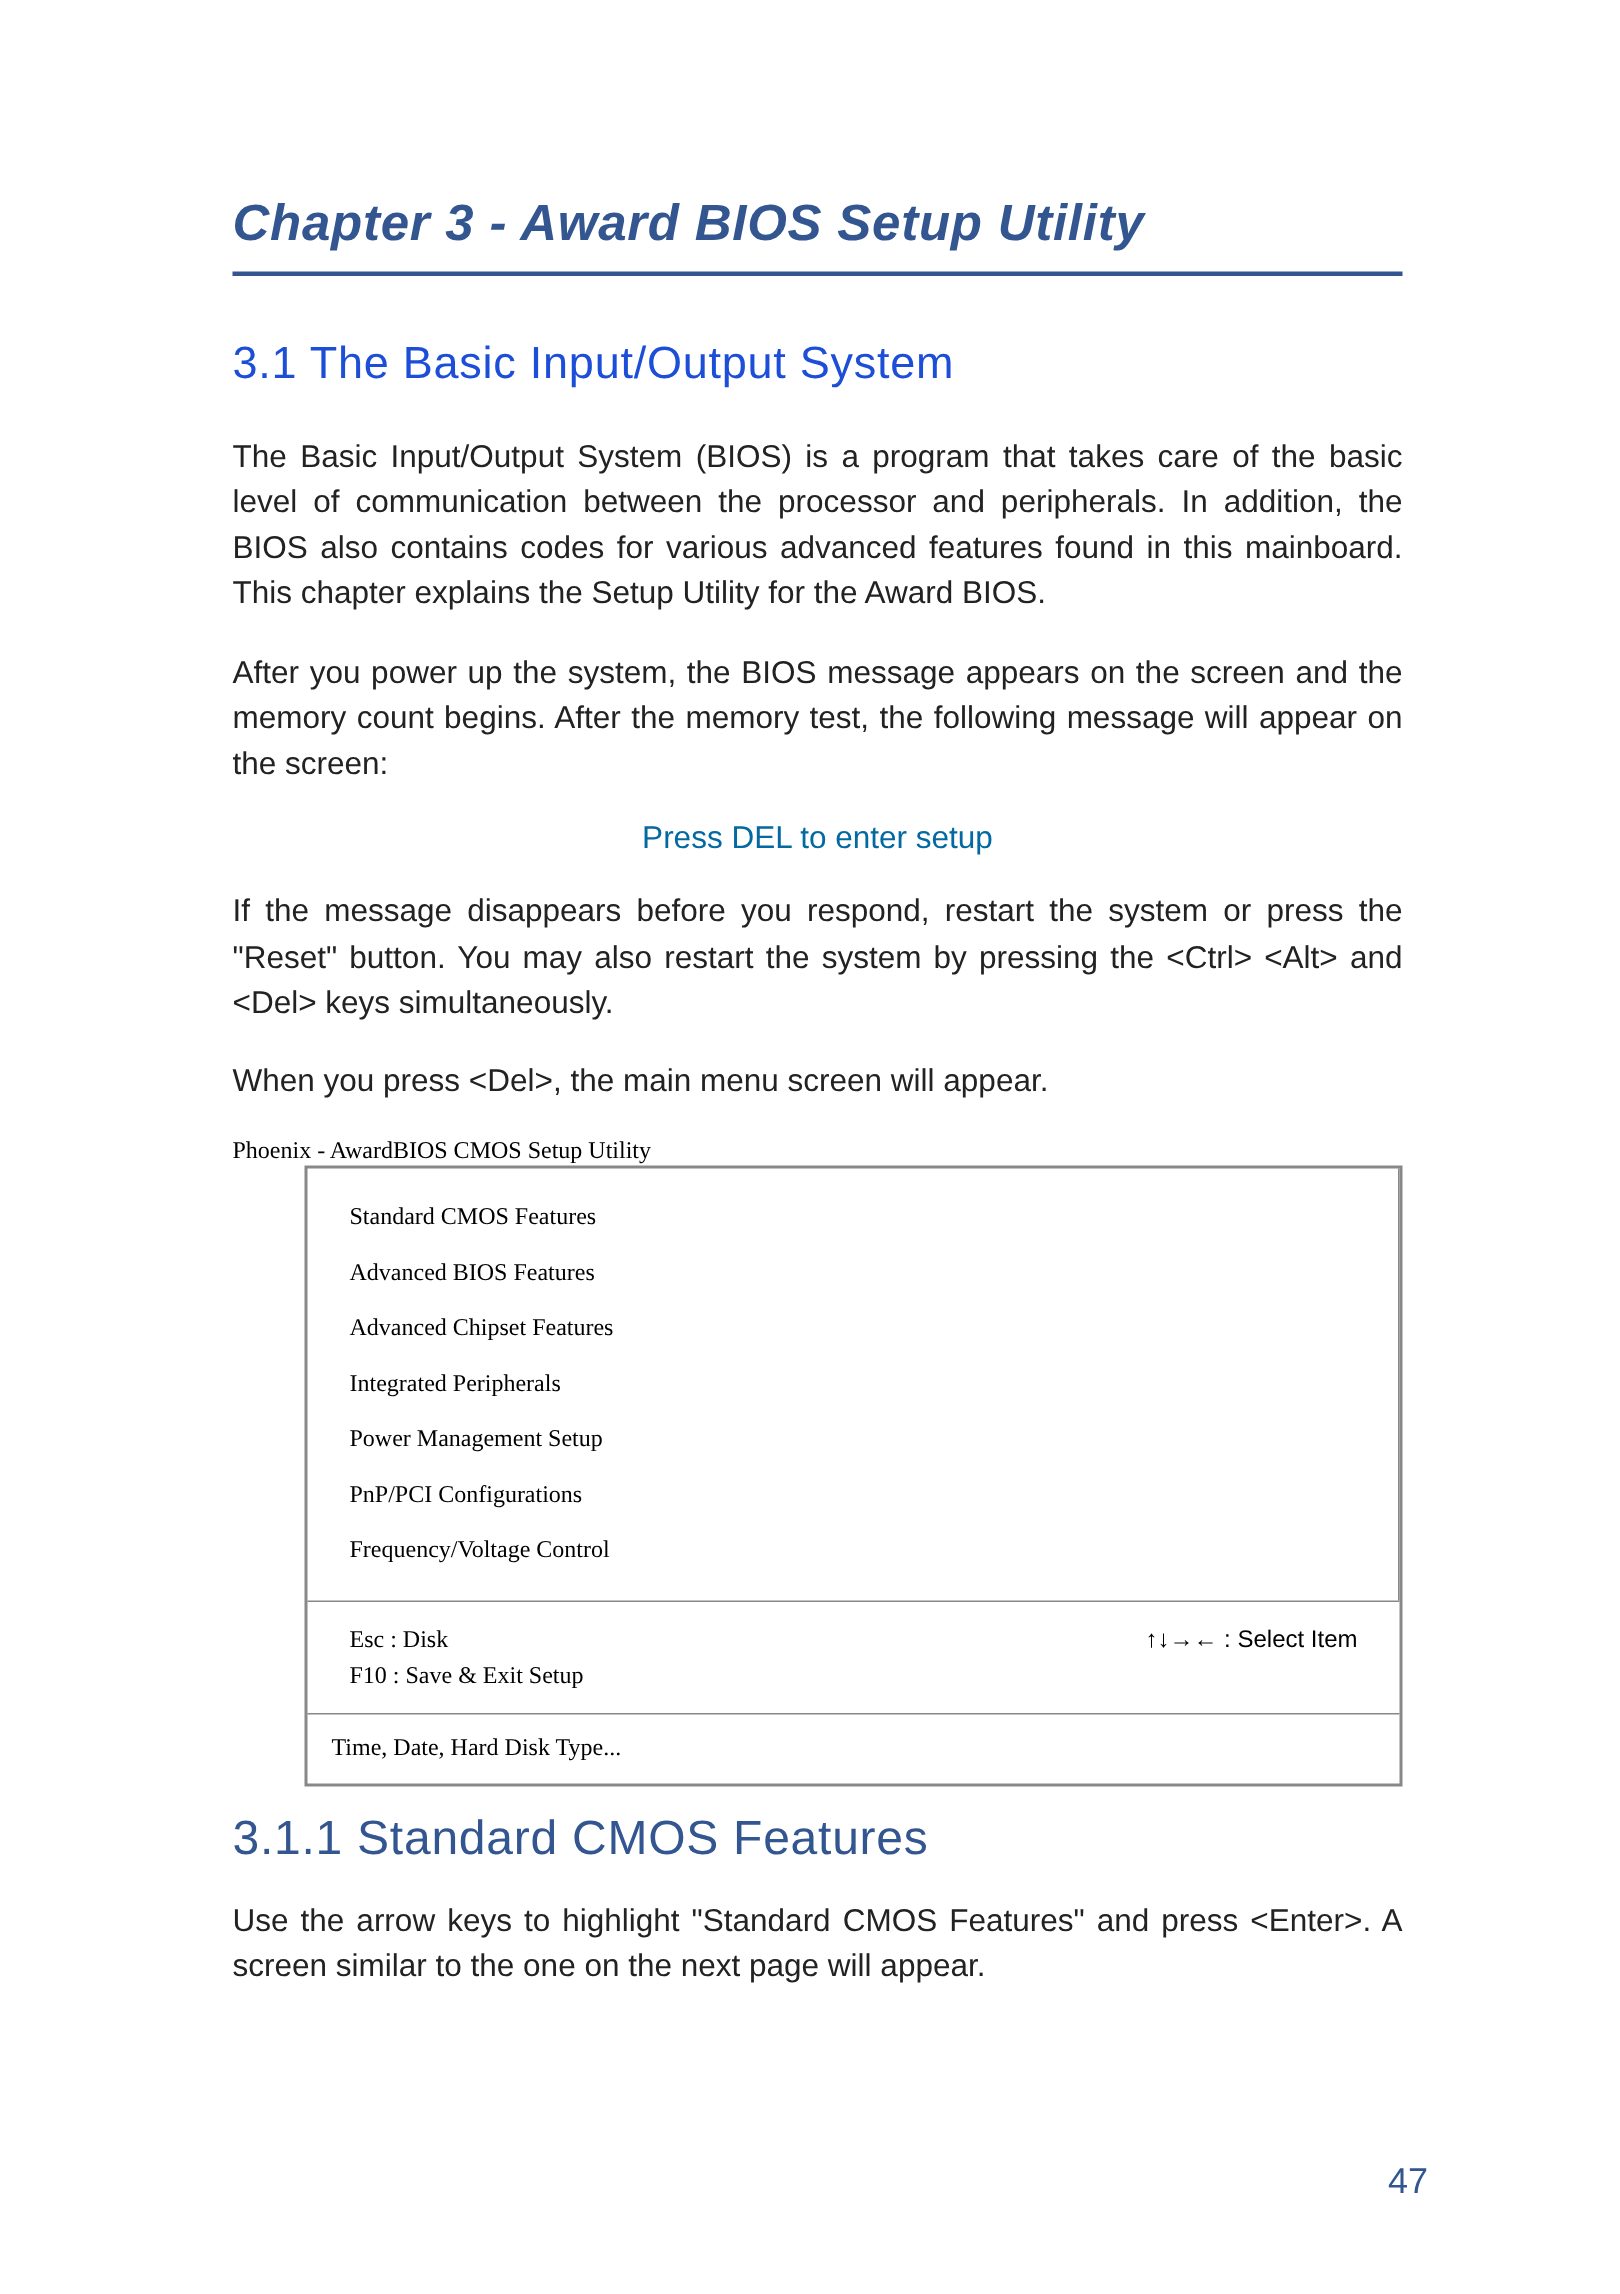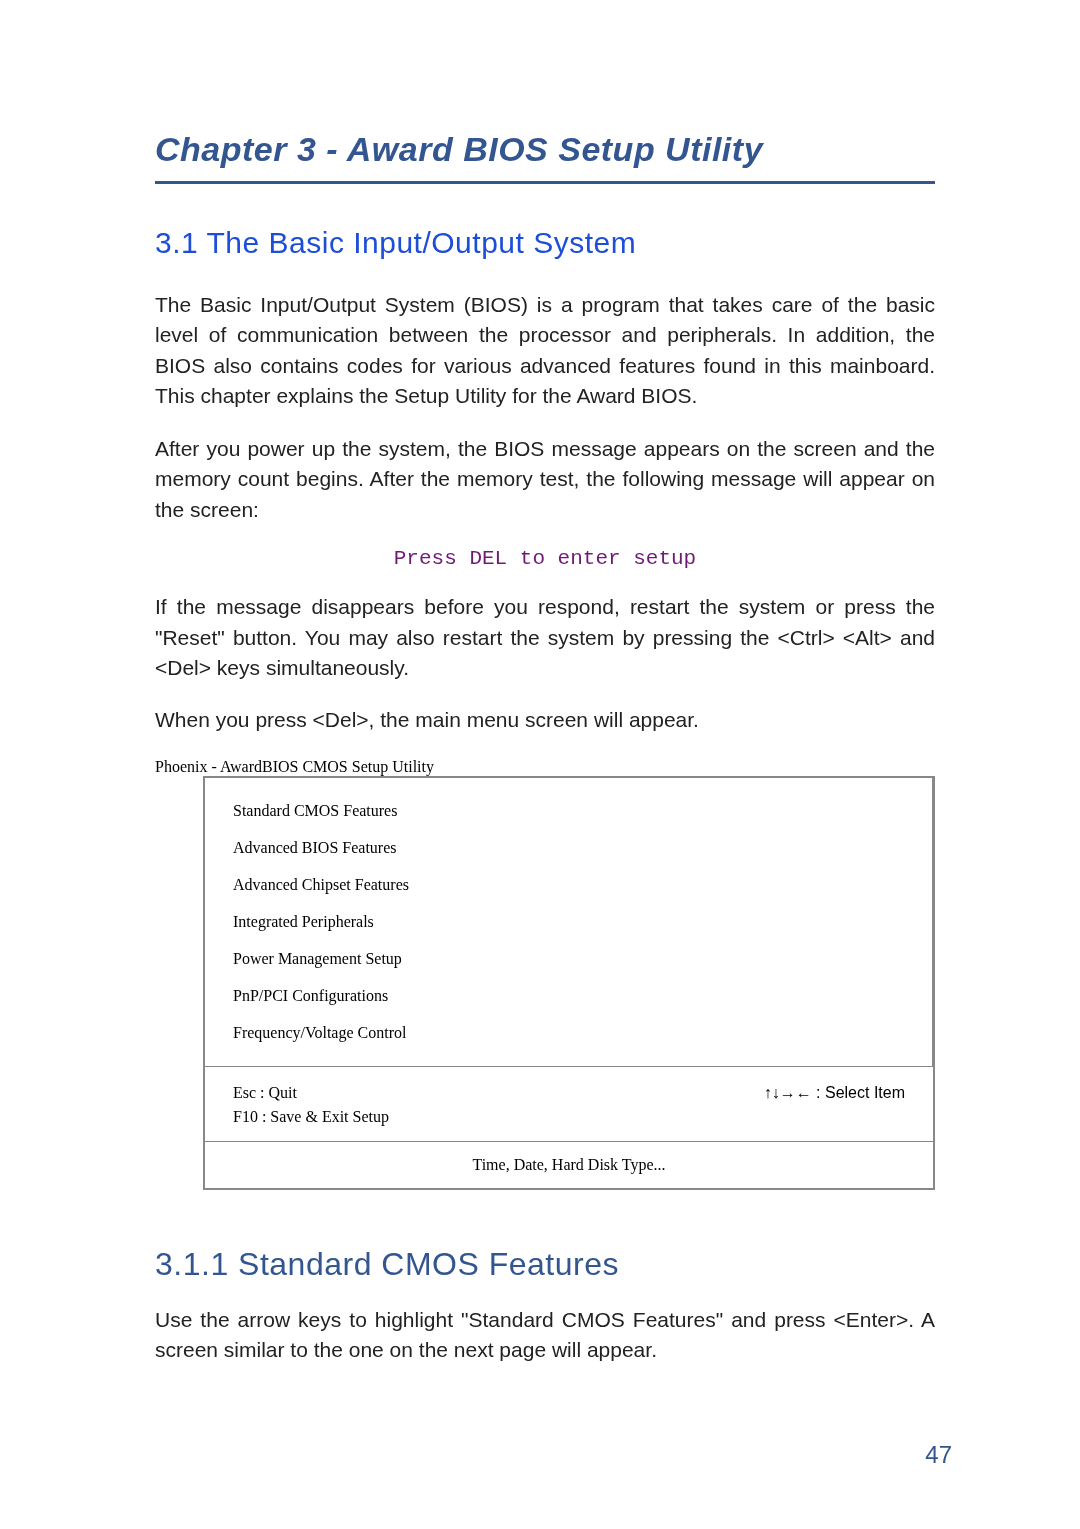--- a/index.html
+++ b/index.html
@@ -41,42 +41,42 @@
       font-size: 21px;
       color: #222;
       font-family: 'Gill Sans', 'Trebuchet MS', sans-serif;
       font-weight: 300;
       line-height: 1.45;
       text-align: justify;
       margin-bottom: 22px;
     }
     .centered-text {
       font-size: 21px;
-      color: #701a75;
-      font-family: Liberation Mono, monospace;
+      color: #0369a1;
+      font-family: Liberation Sans, sans-serif;
       font-weight: 300;
       text-align: center;
       margin-bottom: 22px;
     }
     .bios-caption {
       font-size: 16px;
       text-align: left;
       font-family: 'Times New Roman', serif;
       margin-top: 18px;
       margin-bottom: 0;
       color: #000;
     }
     .bios-box {
       border: 2px solid #888;
       margin-left: 48px;
       margin-right: 0px;
       font-family: 'Times New Roman', serif;
       font-size: 16px;
       color: #000;
-      margin-bottom: 56px;
+      margin-bottom: 16px;
     }
     .bios-menu {
       display: flex;
       border-bottom: 1px solid #888;
     }
     .bios-col {
       flex: 1;
       padding: 24px 28px 20px 28px;
     }
     .bios-col.left {
@@ -94,22 +94,22 @@
     .bios-footer-left {
       flex: 1;
       line-height: 1.5;
     }
     .bios-footer-right {
       flex: 1;
       line-height: 1.5;
       text-align: right;
     }
     .bios-status {
-      text-align: center;
-      padding: 14px 0;
+      text-align: left;
+      padding: 14px 16px;
     }
     .subsection-heading {
       font-size: 32px;
       color: #335690;
       font-family: 'Gill Sans', 'Trebuchet MS', sans-serif;
       font-weight: 400;
       margin-bottom: 22px;
       letter-spacing: 0.5px;
     }
     .page-number {
@@ -147,21 +147,21 @@
       <div class="bios-item">Advanced BIOS Features</div>
       <div class="bios-item">Advanced Chipset Features</div>
       <div class="bios-item">Integrated Peripherals</div>
       <div class="bios-item">Power Management Setup</div>
       <div class="bios-item">PnP/PCI Configurations</div>
       <div class="bios-item" style="margin-bottom:4px">Frequency/Voltage Control</div>
     </div>
   </div>
   <div class="bios-footer">
     <div class="bios-footer-left">
-      <div>Esc   :   Quit</div>
+      <div>Esc   :   Disk</div>
       <div>F10   :   Save &amp; Exit Setup</div>
     </div>
     <div class="bios-footer-right">
       <span class="arrows">↑↓→←    :   Select Item</span>
     </div>
   </div>
   <div class="bios-status">Time, Date, Hard Disk Type...</div>
 </div>
 
 <h3 class="subsection-heading">3.1.1 Standard CMOS Features</h3>

